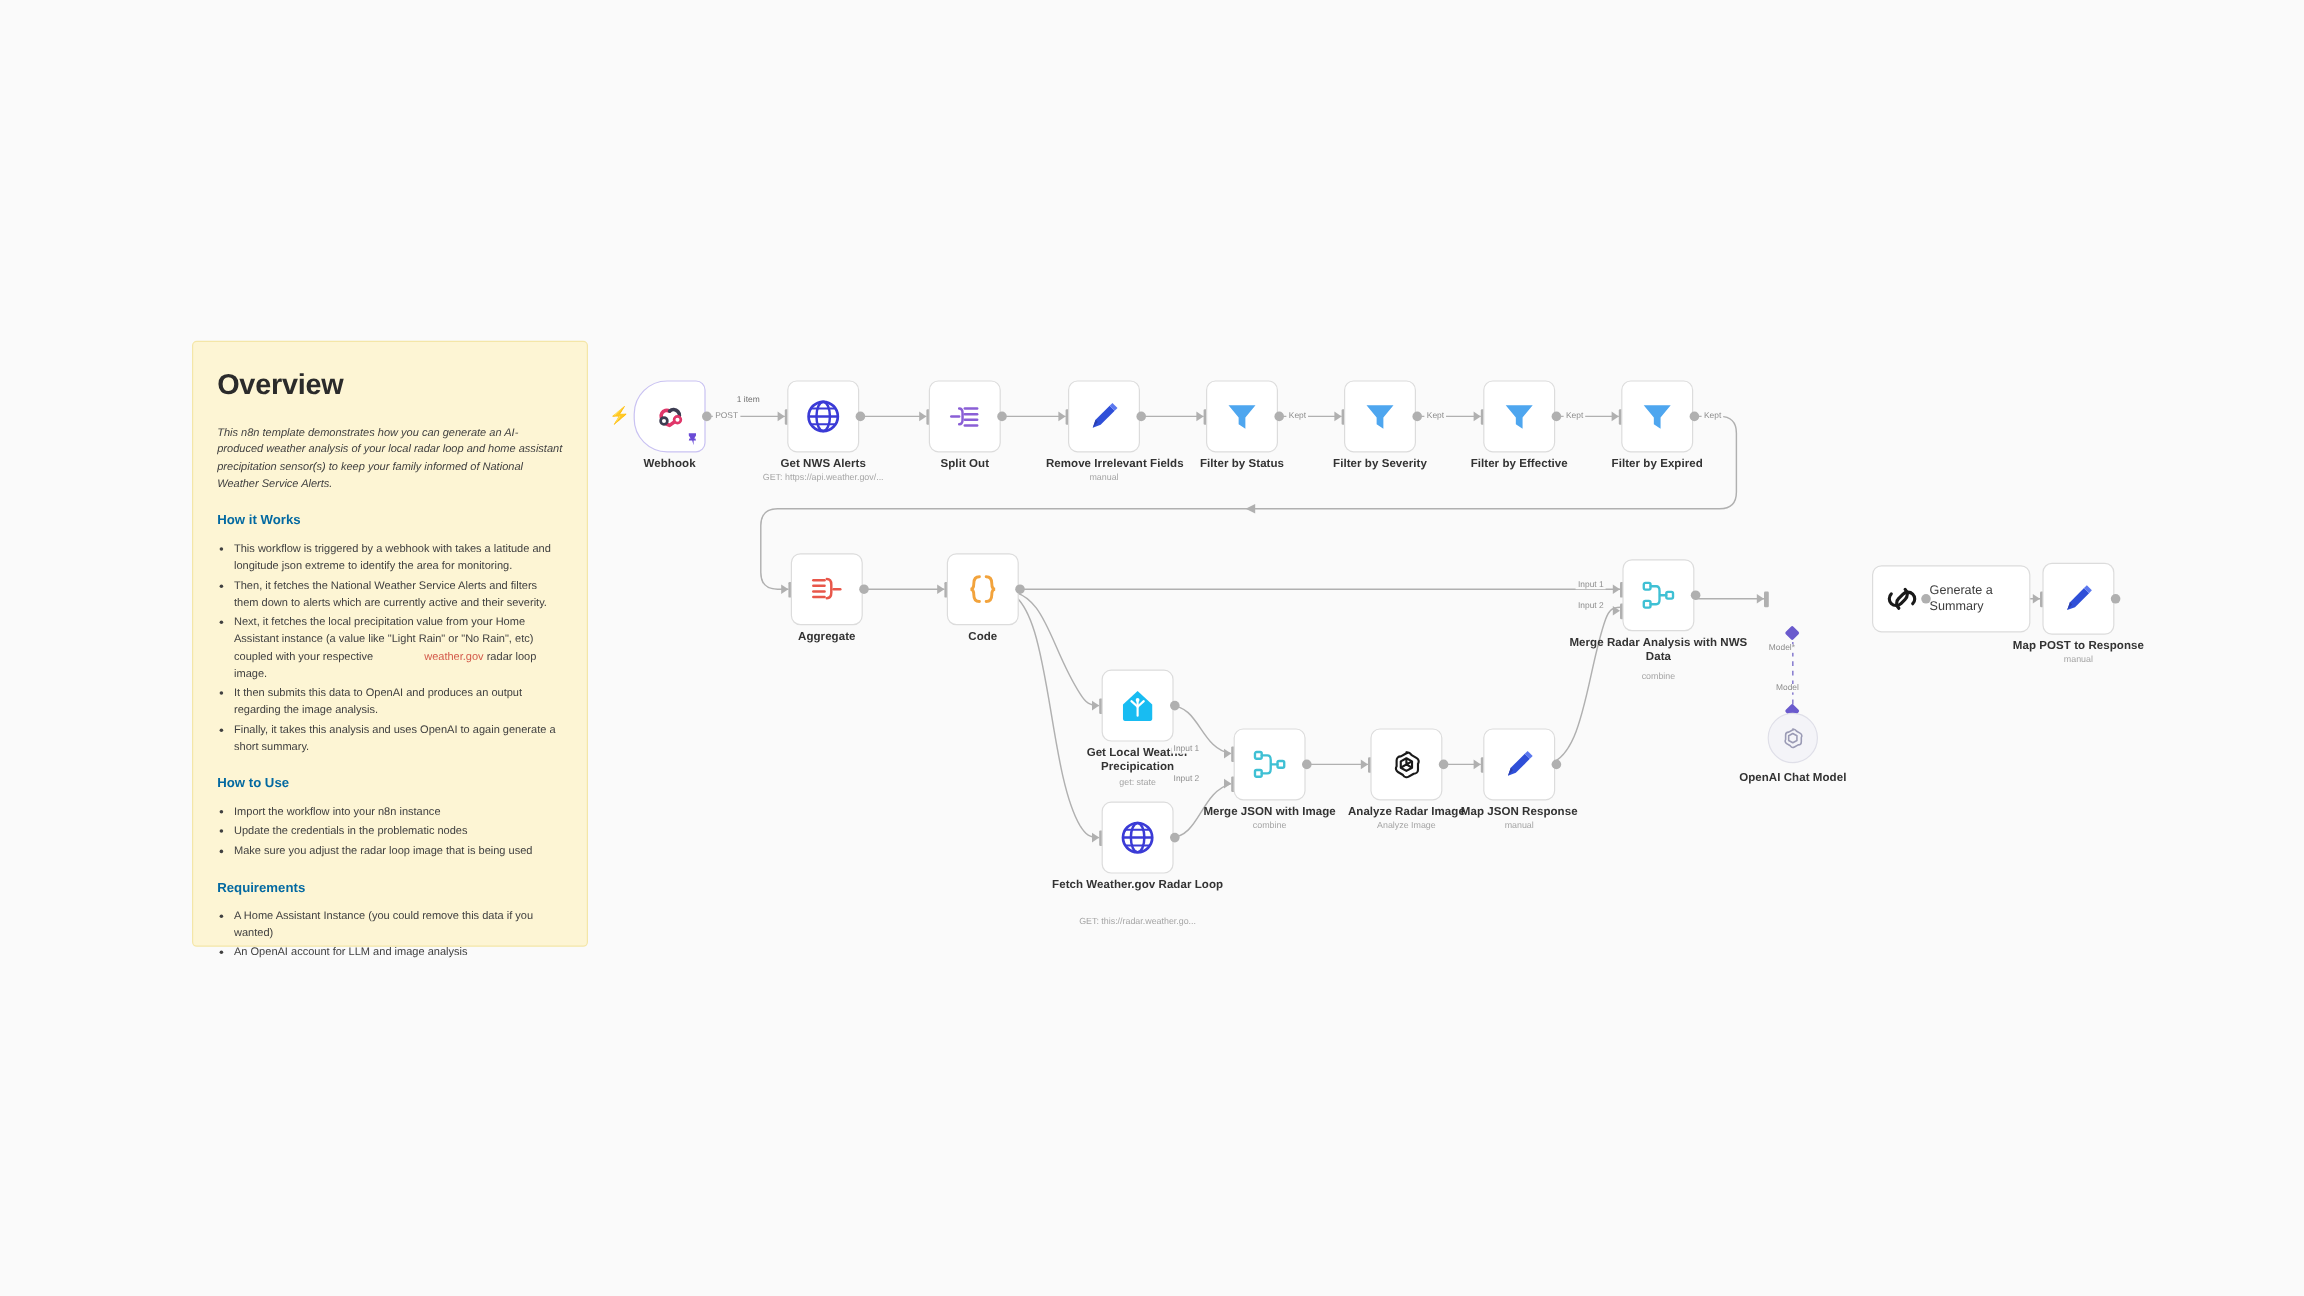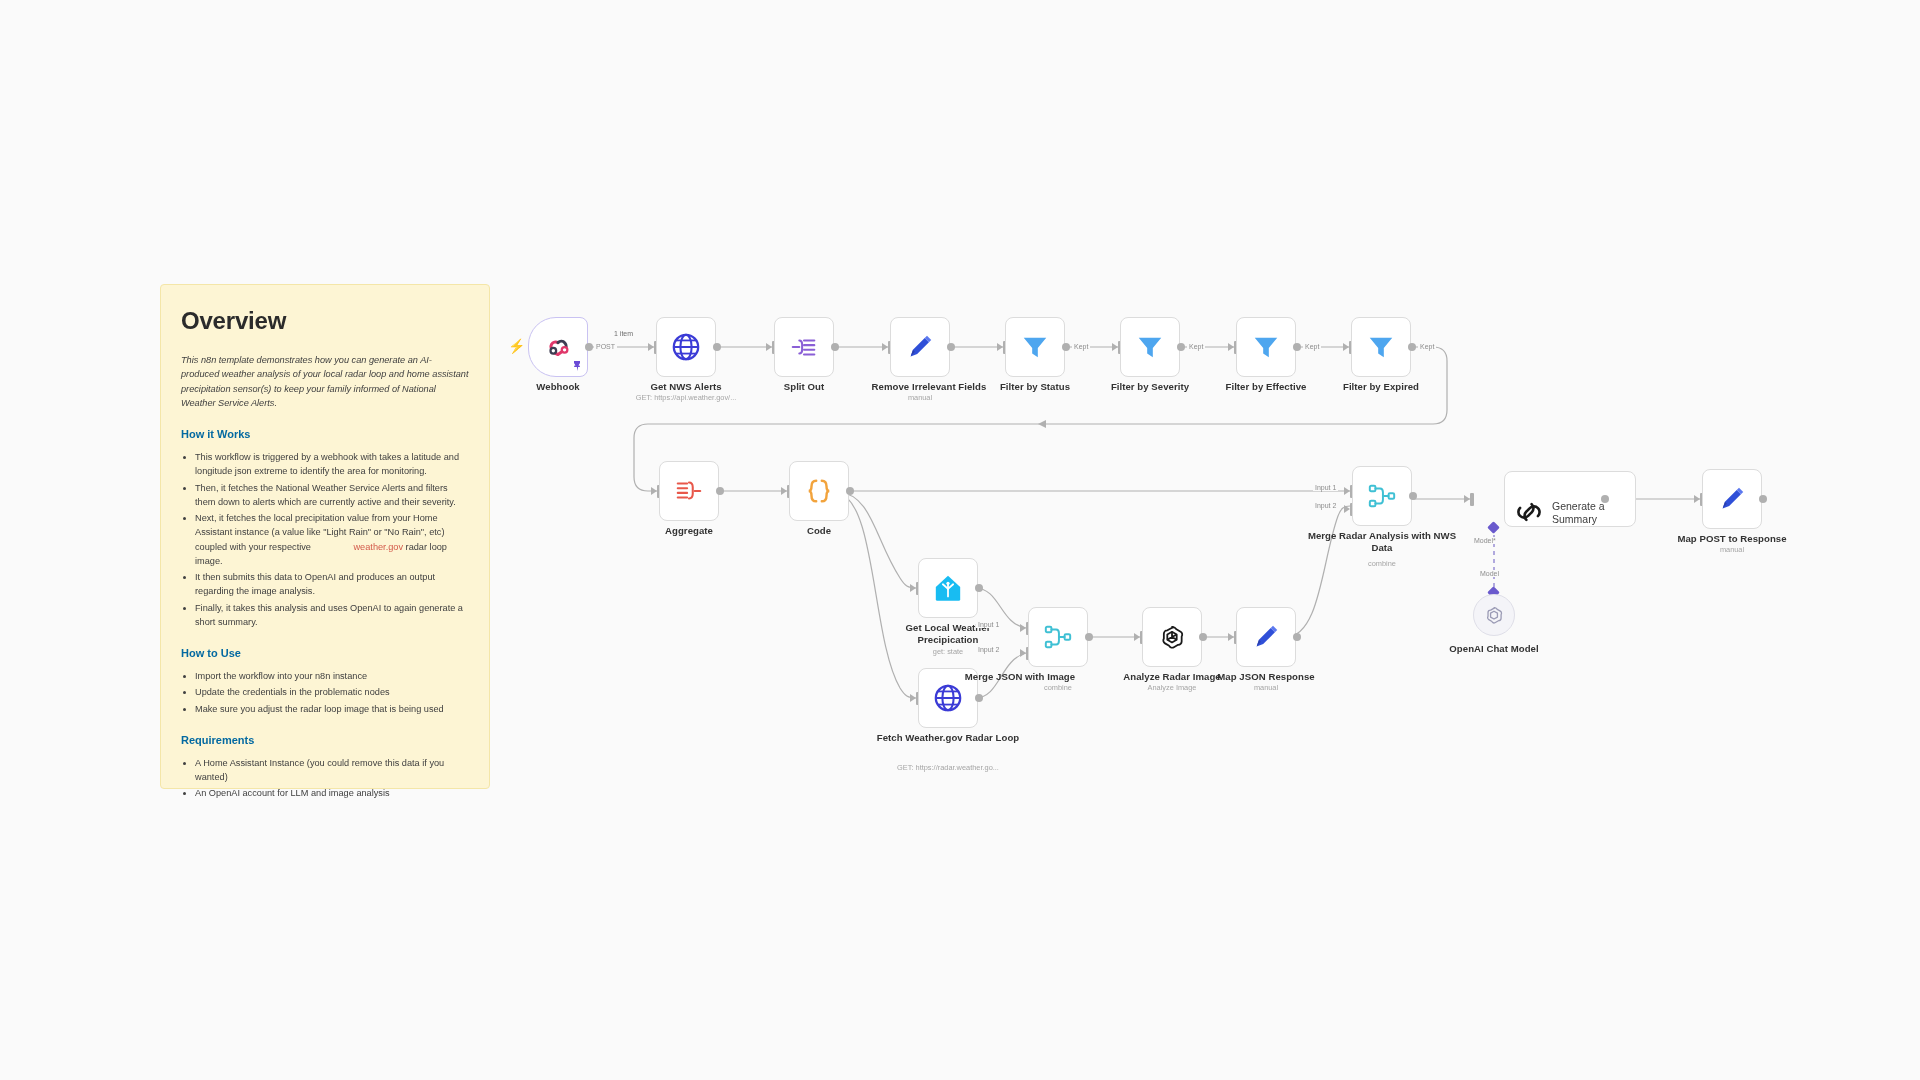--- a/index.html
+++ b/index.html
@@ -368,38 +368,38 @@
     <svg class="node-ico" viewBox="0 0 32 32">
       <circle cx="16" cy="16" r="13" fill="none" stroke="#3b3bd6" stroke-width="2.4"></circle>
       <ellipse cx="16" cy="16" rx="6" ry="13" fill="none" stroke="#3b3bd6" stroke-width="2.2"></ellipse>
       <line x1="3" y1="16" x2="29" y2="16" stroke="#3b3bd6" stroke-width="2.2"></line>
       <line x1="5" y1="9" x2="27" y2="9" stroke="#3b3bd6" stroke-width="1.9"></line>
       <line x1="5" y1="23" x2="27" y2="23" stroke="#3b3bd6" stroke-width="1.9"></line>
     </svg>
   </div>
   <div class="port-out" style="left:975px; top:694px;"></div>
   <div class="caption" style="left:868px; top:732px; width:160px;">Fetch Weather.gov Radar Loop</div>
-  <div class="subcaption" style="left:863px; top:764px;">GET: https://radar.weather.go...</div>
+  <div class="subcaption" style="left:863px; top:764px;">GET: this://radar.weather.go...</div>
 
   <div class="edge-label" style="left:976px; top:621px;">Input 1</div>
   <div class="edge-label" style="left:976px; top:646px;">Input 2</div>
   <div class="port-arrow" style="left:1020px; top:624px;"></div>
   <div class="port-in" style="left:1026px; top:622px;"></div>
   <div class="port-arrow" style="left:1020px; top:649px;"></div>
   <div class="port-in" style="left:1026px; top:647px;"></div>
   <div class="node" style="left:1028px; top:607px;">
     <svg class="node-ico" viewBox="0 0 32 32">
       <rect x="3" y="5" width="6" height="6" rx="1.4" fill="none" stroke="#3fc0d4" stroke-width="2.1"></rect>
       <rect x="3" y="21" width="6" height="6" rx="1.4" fill="none" stroke="#3fc0d4" stroke-width="2.1"></rect>
       <rect x="23" y="13" width="6" height="6" rx="1.4" fill="none" stroke="#3fc0d4" stroke-width="2.1"></rect>
       <path d="M9 8 H14 Q17 8 17 12 L17 16 M9 24 H14 Q17 24 17 20 L17 16 M17 16 H23" fill="none" stroke="#3fc0d4" stroke-width="2.1" stroke-linecap="round"></path>
     </svg>
   </div>
   <div class="port-out" style="left:1085px; top:633px;"></div>
-  <div class="caption" style="left:940px; top:671px;">Merge JSON with Image</div>
+  <div class="caption" style="left:978px; top:671px;">Merge JSON with Image</div>
   <div class="subcaption" style="left:973px; top:684px;">combine</div>
 
   <div class="port-arrow" style="left:1134px; top:633px;"></div>
   <div class="port-in" style="left:1140px; top:631px;"></div>
   <div class="node" style="left:1142px; top:607px;">
     <svg class="node-ico" viewBox="0 0 32 32">
       <g fill="none" stroke="#1a1a1a" stroke-width="1.9" stroke-linejoin="round">
         <path d="M16 5.2c2 0 3.7 1 4.7 2.6l4.5 2.6c1.7 1 2.2 3.2 1.2 4.9l-.1.2v5.2c0 2-1.6 3.6-3.6 3.6h-.2l-4.5 2.6c-1.7 1-3.9.4-4.9-1.3l-.1-.2-4.5-2.6c-1.7-1-2.3-3.2-1.3-4.9l.1-.2v-5.2c0-2 1.6-3.6 3.6-3.6h.2l4.5-2.6c.8-.5 1.6-.7 2.4-.7z"></path>
         <path d="M16 10.5 L21 13.3 V19 L16 21.8 L11 19 V13.3 Z"></path>
         <path d="M16 10.5 V16 L21 13.3 M16 16 L11 19 M16 16 L21 19"></path>
@@ -436,21 +436,21 @@
       <rect x="23" y="13" width="6" height="6" rx="1.4" fill="none" stroke="#3fc0d4" stroke-width="2.1"></rect>
       <path d="M9 8 H14 Q17 8 17 12 L17 16 M9 24 H14 Q17 24 17 20 L17 16 M17 16 H23" fill="none" stroke="#3fc0d4" stroke-width="2.1" stroke-linecap="round"></path>
     </svg>
   </div>
   <div class="port-out" style="left:1409px; top:492px;"></div>
   <div class="caption" style="left:1302px; top:530px; width:160px;">Merge Radar Analysis with NWS Data</div>
   <div class="subcaption" style="left:1297px; top:560px;">combine</div>
 
   <div class="port-arrow" style="left:1464px; top:495px;"></div>
   <div class="port-in" style="left:1470px; top:493px;"></div>
-  <div class="node wide" style="left:1504px; top:471px;align-items:flex-end;">
+  <div class="node wide" style="left:1560px; top:471px;">
     <svg class="node-ico" viewBox="0 0 32 32">
       <g fill="none" stroke="#1a1a1a" stroke-width="3" stroke-linecap="round">
         <path d="M19 7 a6.5 6.5 0 0 1 0 9.5 L15 20.5 a6.5 6.5 0 0 1 -9.2 -9.2"></path>
         <path d="M13 25 a6.5 6.5 0 0 1 0 -9.5 L17 11.5 a6.5 6.5 0 0 1 9.2 9.2"></path>
       </g>
     </svg>
     <div class="wide-label">Generate a Summary</div>
   </div>
   <div class="port-out" style="left:1601px; top:495px;"></div>
   <div class="diamond" style="left:1489px; top:523px;"></div>

